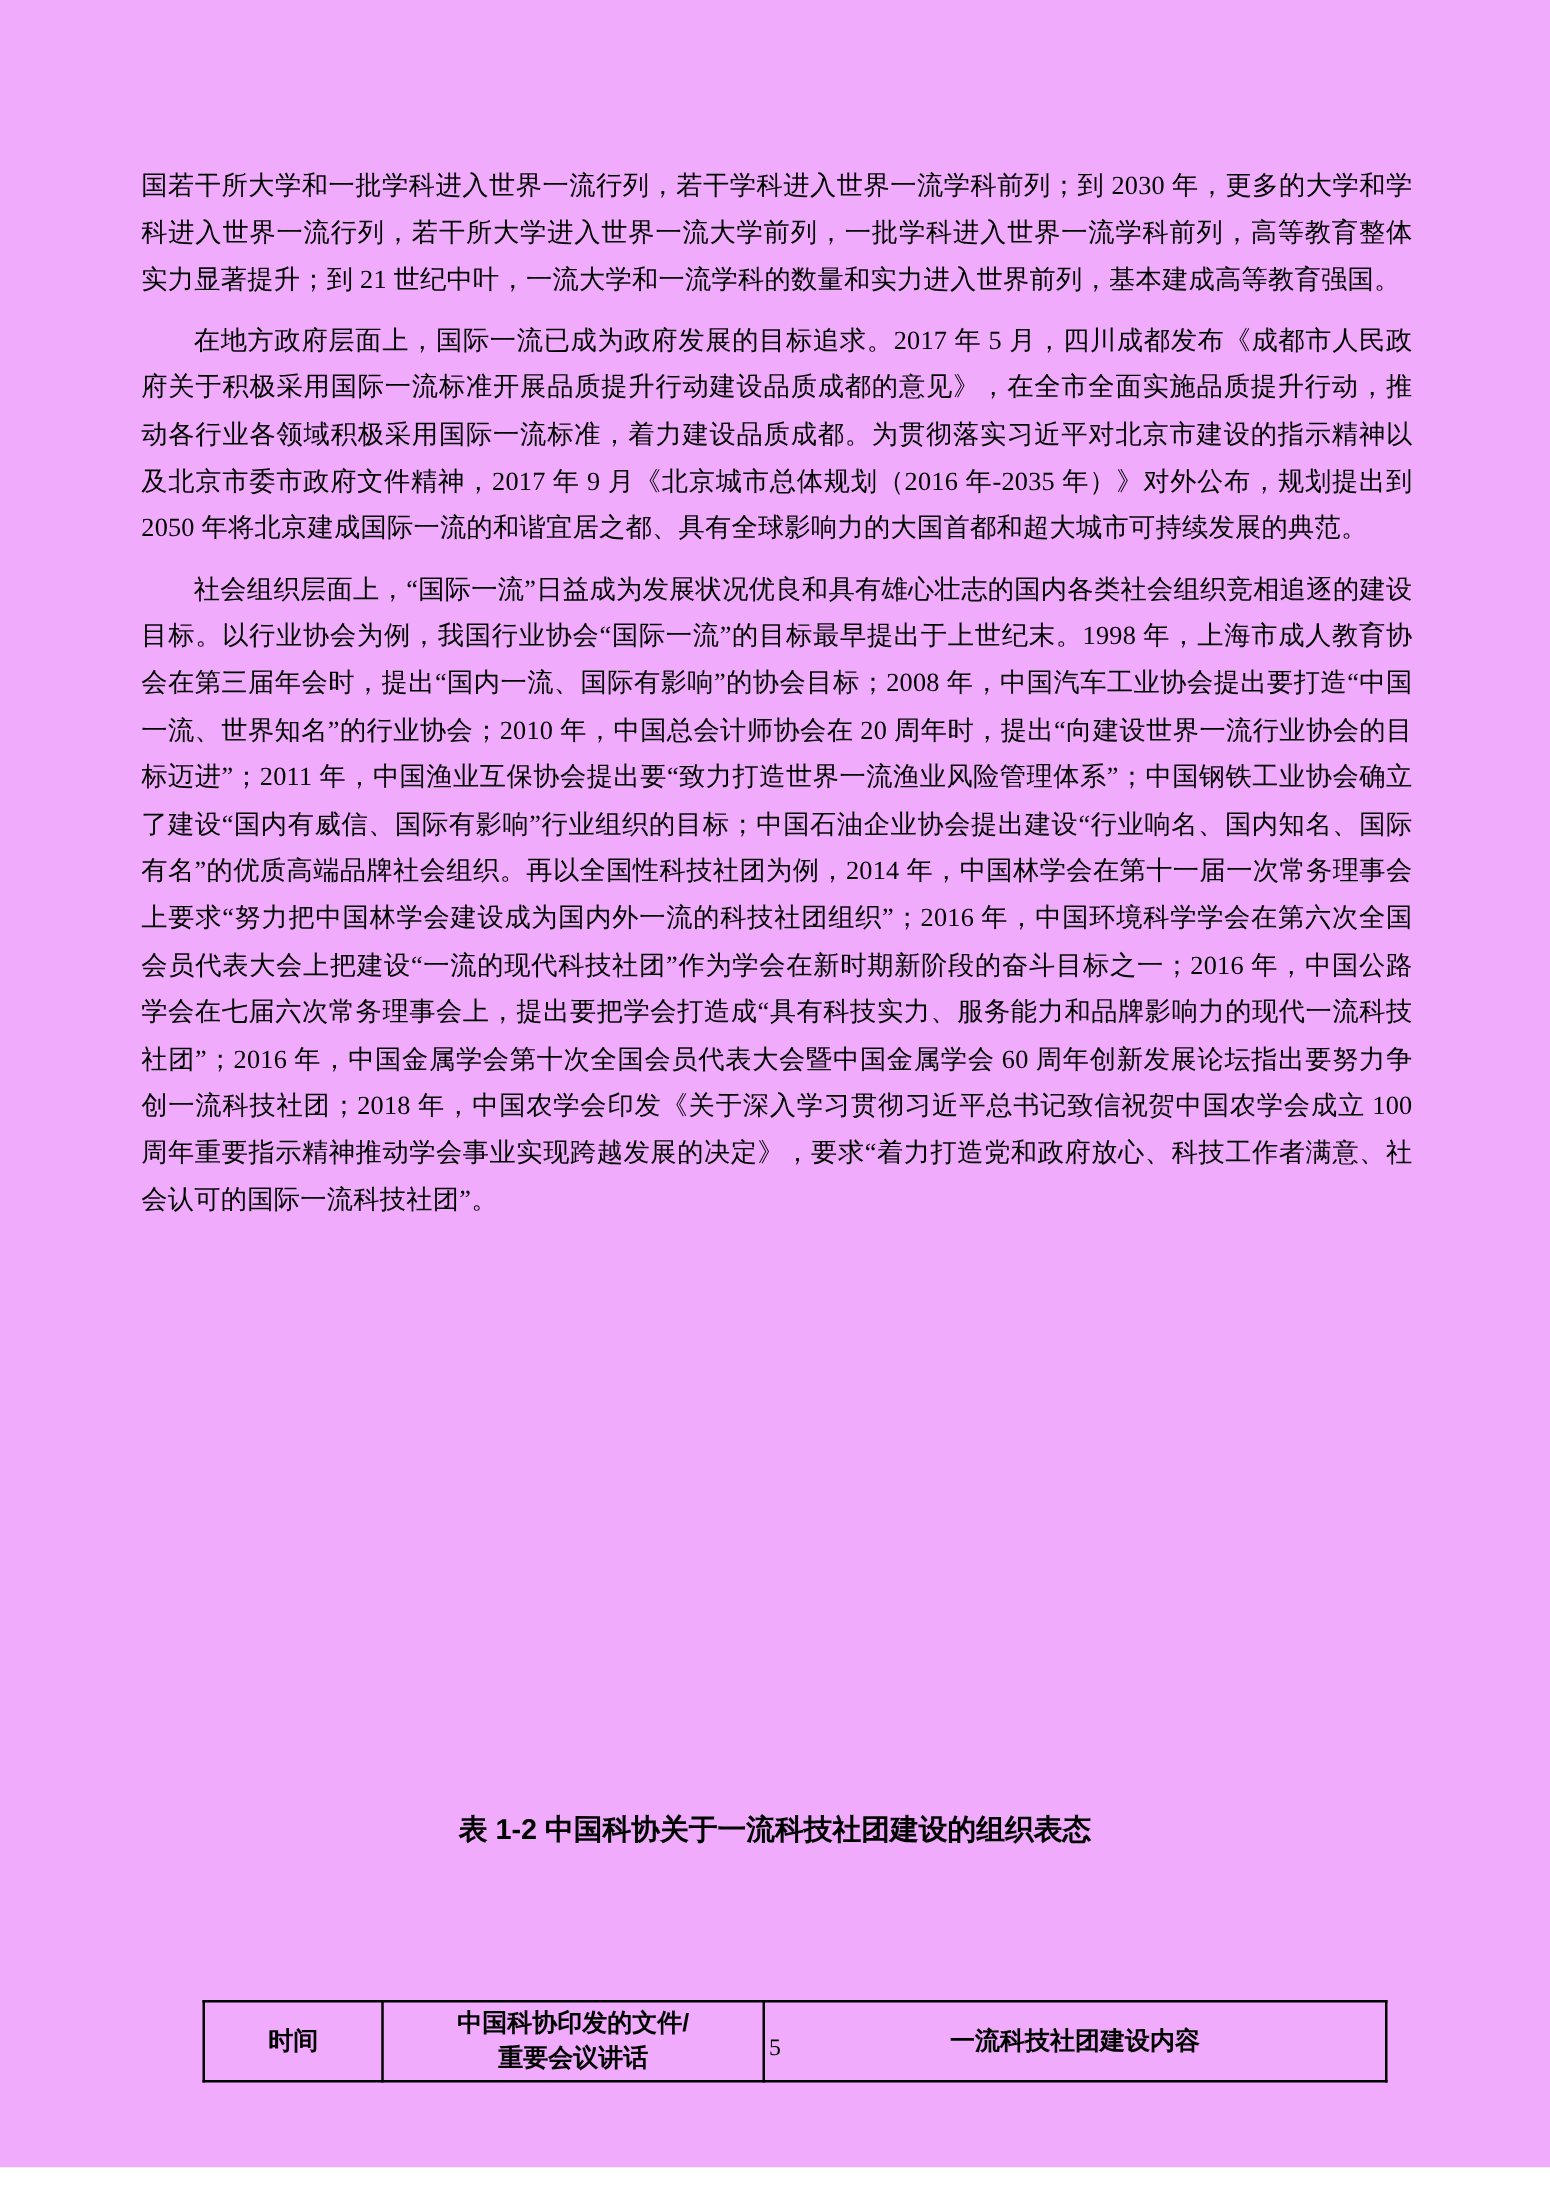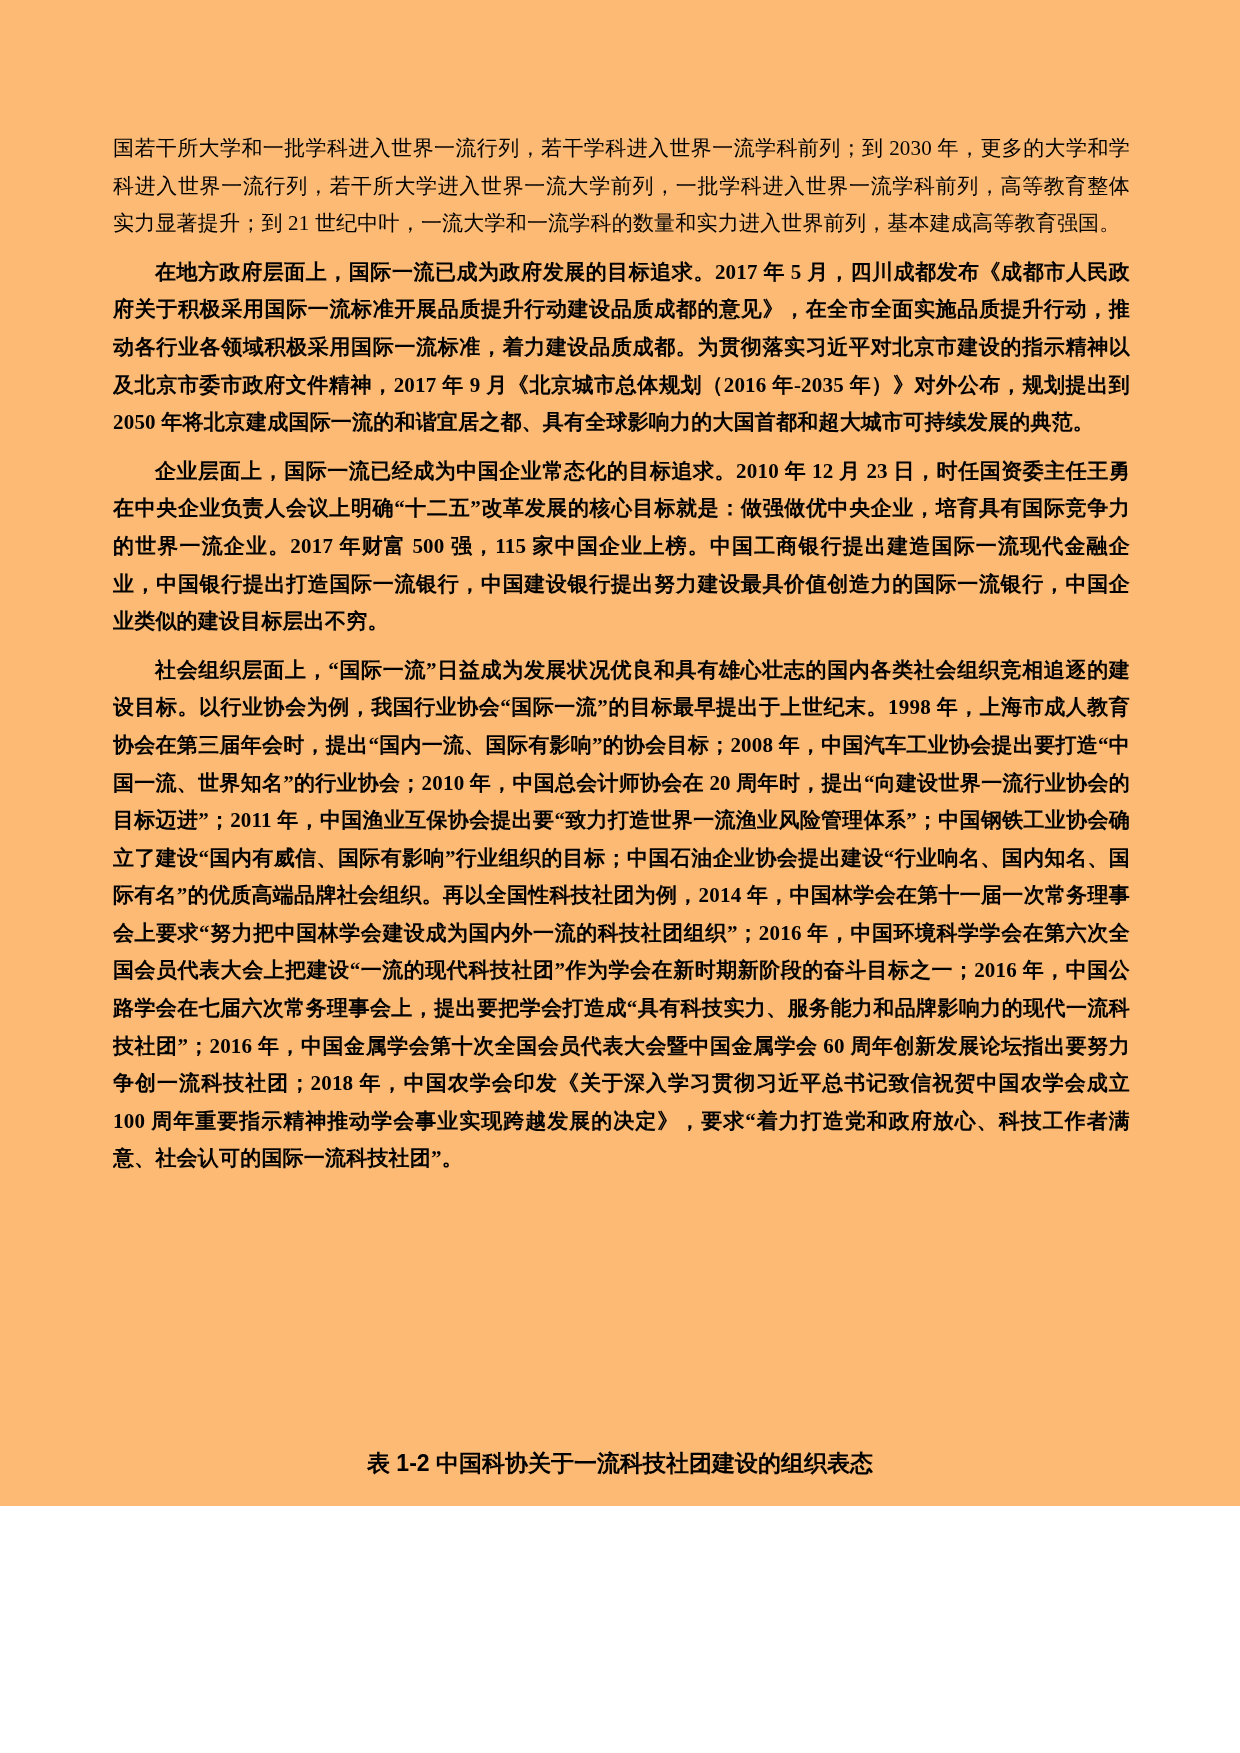--- a/index.html
+++ b/index.html
@@ -3,22 +3,22 @@
 <meta charset="utf-8">
 <style>
   html, body {
     margin: 0;
     padding: 0;
     background: #ffffff;
   }
   .page {
     position: relative;
     width: 1240px;
-    height: 1506px;
-    background: #fdba74;
+    height: 1734px;
+    background: #f0abfc;
     overflow: hidden;
     font-family: "Liberation Serif", "DejaVu Serif", serif;
     color: #000000;
   }
   .text-block {
     position: absolute;
     left: 113px;
     top: 130px;
     width: 1017px;
     height: 1300px;
@@ -27,21 +27,20 @@
   .text-block p {
     margin: 0 0 11px 0;
     font-size: 21px;
     line-height: 37.6px;
     text-align: justify;
     text-justify: inter-ideograph;
     letter-spacing: 0.2px;
   }
   .text-block p.indent {
     text-indent: 2em;
-    font-weight: bold;
   }
   .table-caption {
     position: absolute;
     left: 0;
     top: 1448px;
     width: 1240px;
     text-align: center;
     font-family: "Liberation Sans", "DejaVu Sans", sans-serif;
     font-weight: bold;
     font-size: 23px;
@@ -81,21 +80,20 @@
   }
 </style>
 </head>
 <body>
 
 <div class="page">
 
   <div class="text-block">
     <p>国若干所大学和一批学科进入世界一流行列，若干学科进入世界一流学科前列；到 2030 年，更多的大学和学科进入世界一流行列，若干所大学进入世界一流大学前列，一批学科进入世界一流学科前列，高等教育整体实力显著提升；到 21 世纪中叶，一流大学和一流学科的数量和实力进入世界前列，基本建成高等教育强国。</p>
     <p class="indent">在地方政府层面上，国际一流已成为政府发展的目标追求。2017 年 5 月，四川成都发布《成都市人民政府关于积极采用国际一流标准开展品质提升行动建设品质成都的意见》，在全市全面实施品质提升行动，推动各行业各领域积极采用国际一流标准，着力建设品质成都。为贯彻落实习近平对北京市建设的指示精神以及北京市委市政府文件精神，2017 年 9 月《北京城市总体规划（2016 年-2035 年）》对外公布，规划提出到 2050 年将北京建成国际一流的和谐宜居之都、具有全球影响力的大国首都和超大城市可持续发展的典范。</p>
-    <p class="indent">企业层面上，国际一流已经成为中国企业常态化的目标追求。2010 年 12 月 23 日，时任国资委主任王勇在中央企业负责人会议上明确“十二五”改革发展的核心目标就是：做强做优中央企业，培育具有国际竞争力的世界一流企业。2017 年财富 500 强，115 家中国企业上榜。中国工商银行提出建造国际一流现代金融企业，中国银行提出打造国际一流银行，中国建设银行提出努力建设最具价值创造力的国际一流银行，中国企业类似的建设目标层出不穷。</p>
     <p class="indent">社会组织层面上，“国际一流”日益成为发展状况优良和具有雄心壮志的国内各类社会组织竞相追逐的建设目标。以行业协会为例，我国行业协会“国际一流”的目标最早提出于上世纪末。1998 年，上海市成人教育协会在第三届年会时，提出“国内一流、国际有影响”的协会目标；2008 年，中国汽车工业协会提出要打造“中国一流、世界知名”的行业协会；2010 年，中国总会计师协会在 20 周年时，提出“向建设世界一流行业协会的目标迈进”；2011 年，中国渔业互保协会提出要“致力打造世界一流渔业风险管理体系”；中国钢铁工业协会确立了建设“国内有威信、国际有影响”行业组织的目标；中国石油企业协会提出建设“行业响名、国内知名、国际有名”的优质高端品牌社会组织。再以全国性科技社团为例，2014 年，中国林学会在第十一届一次常务理事会上要求“努力把中国林学会建设成为国内外一流的科技社团组织”；2016 年，中国环境科学学会在第六次全国会员代表大会上把建设“一流的现代科技社团”作为学会在新时期新阶段的奋斗目标之一；2016 年，中国公路学会在七届六次常务理事会上，提出要把学会打造成“具有科技实力、服务能力和品牌影响力的现代一流科技社团”；2016 年，中国金属学会第十次全国会员代表大会暨中国金属学会 60 周年创新发展论坛指出要努力争创一流科技社团；2018 年，中国农学会印发《关于深入学习贯彻习近平总书记致信祝贺中国农学会成立 100 周年重要指示精神推动学会事业实现跨越发展的决定》，要求“着力打造党和政府放心、科技工作者满意、社会认可的国际一流科技社团”。</p>
   </div>
 
   <div class="table-caption">表 1-2 中国科协关于一流科技社团建设的组织表态</div>
 
   <table class="doc-table">
     <thead>
       <tr>
         <th class="col-time">时间</th>
         <th class="col-doc">中国科协印发的文件/

